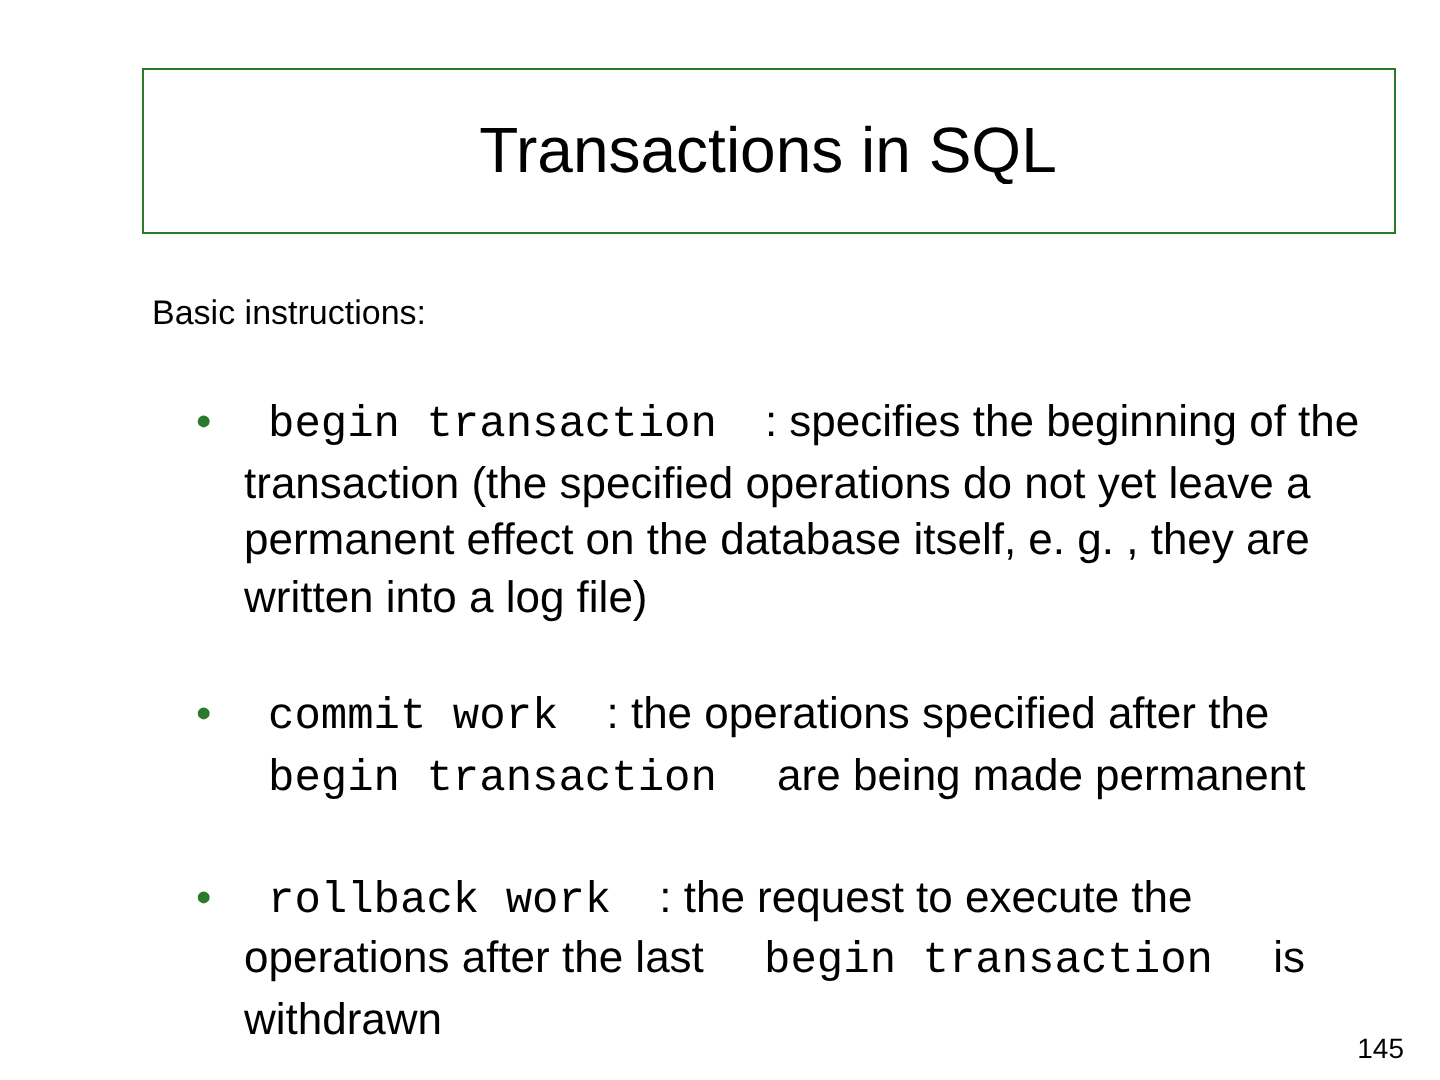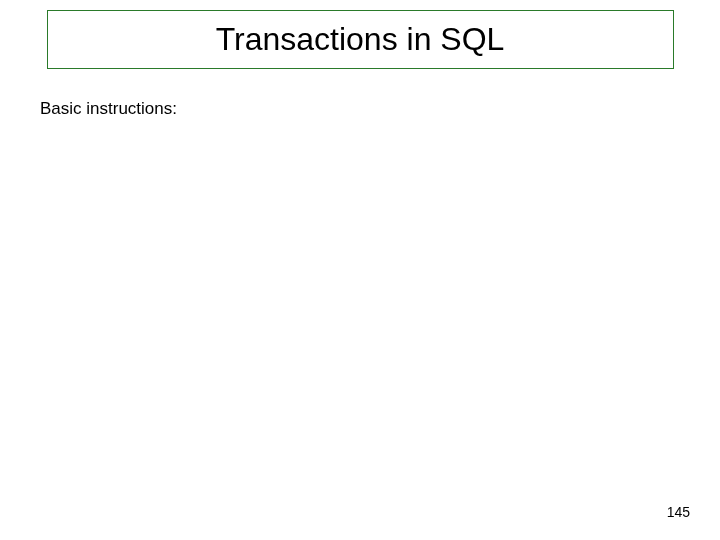--- a/index.html
+++ b/index.html
@@ -1,15 +1,15 @@
 <!DOCTYPE html>
 <html><head>
 <meta charset="utf-8">
 <style>
-  * { margin: 0; padding: 0; box-sizing: border-box; }
+  * { margin: 12px; padding: 0; box-sizing: border-box; }
   body {
     width: 720px;
     height: 540px;
     background: #ffffff;
     font-family: Arial, Helvetica, sans-serif;
     position: relative;
     padding: 10px 30px 30px 30px;
   }
   .title-box {
     border: 1px solid #2a7a2a;
@@ -64,15 +64,24 @@
 </head>
 <body>
 
 <div class="title-box">
   <h1>Transactions in SQL</h1>
 </div>
 
 <p class="subheading">Basic instructions:</p>
 
 <ul class="bullets">
+  <li>
+    <span class="code">begin transaction</span><span>: specifies the beginning of the transaction (the specified operations do not yet leave a permanent effect on the database itself, e. g. , they are written into a log file)</span>
+  </li>
+  <li>
+    <span class="code">commit work</span><span>: the operations specified after the </span><span class="code">begin transaction</span><span> are being made permanent</span>
+  </li>
+  <li>
+    <span class="code">rollback work</span><span>: the request to execute the operations after the last </span><span class="code">begin transaction</span><span> is withdrawn</span>
+  </li>
 </ul>
 
 <div class="page-number">145</div>
 
 </body></html>

